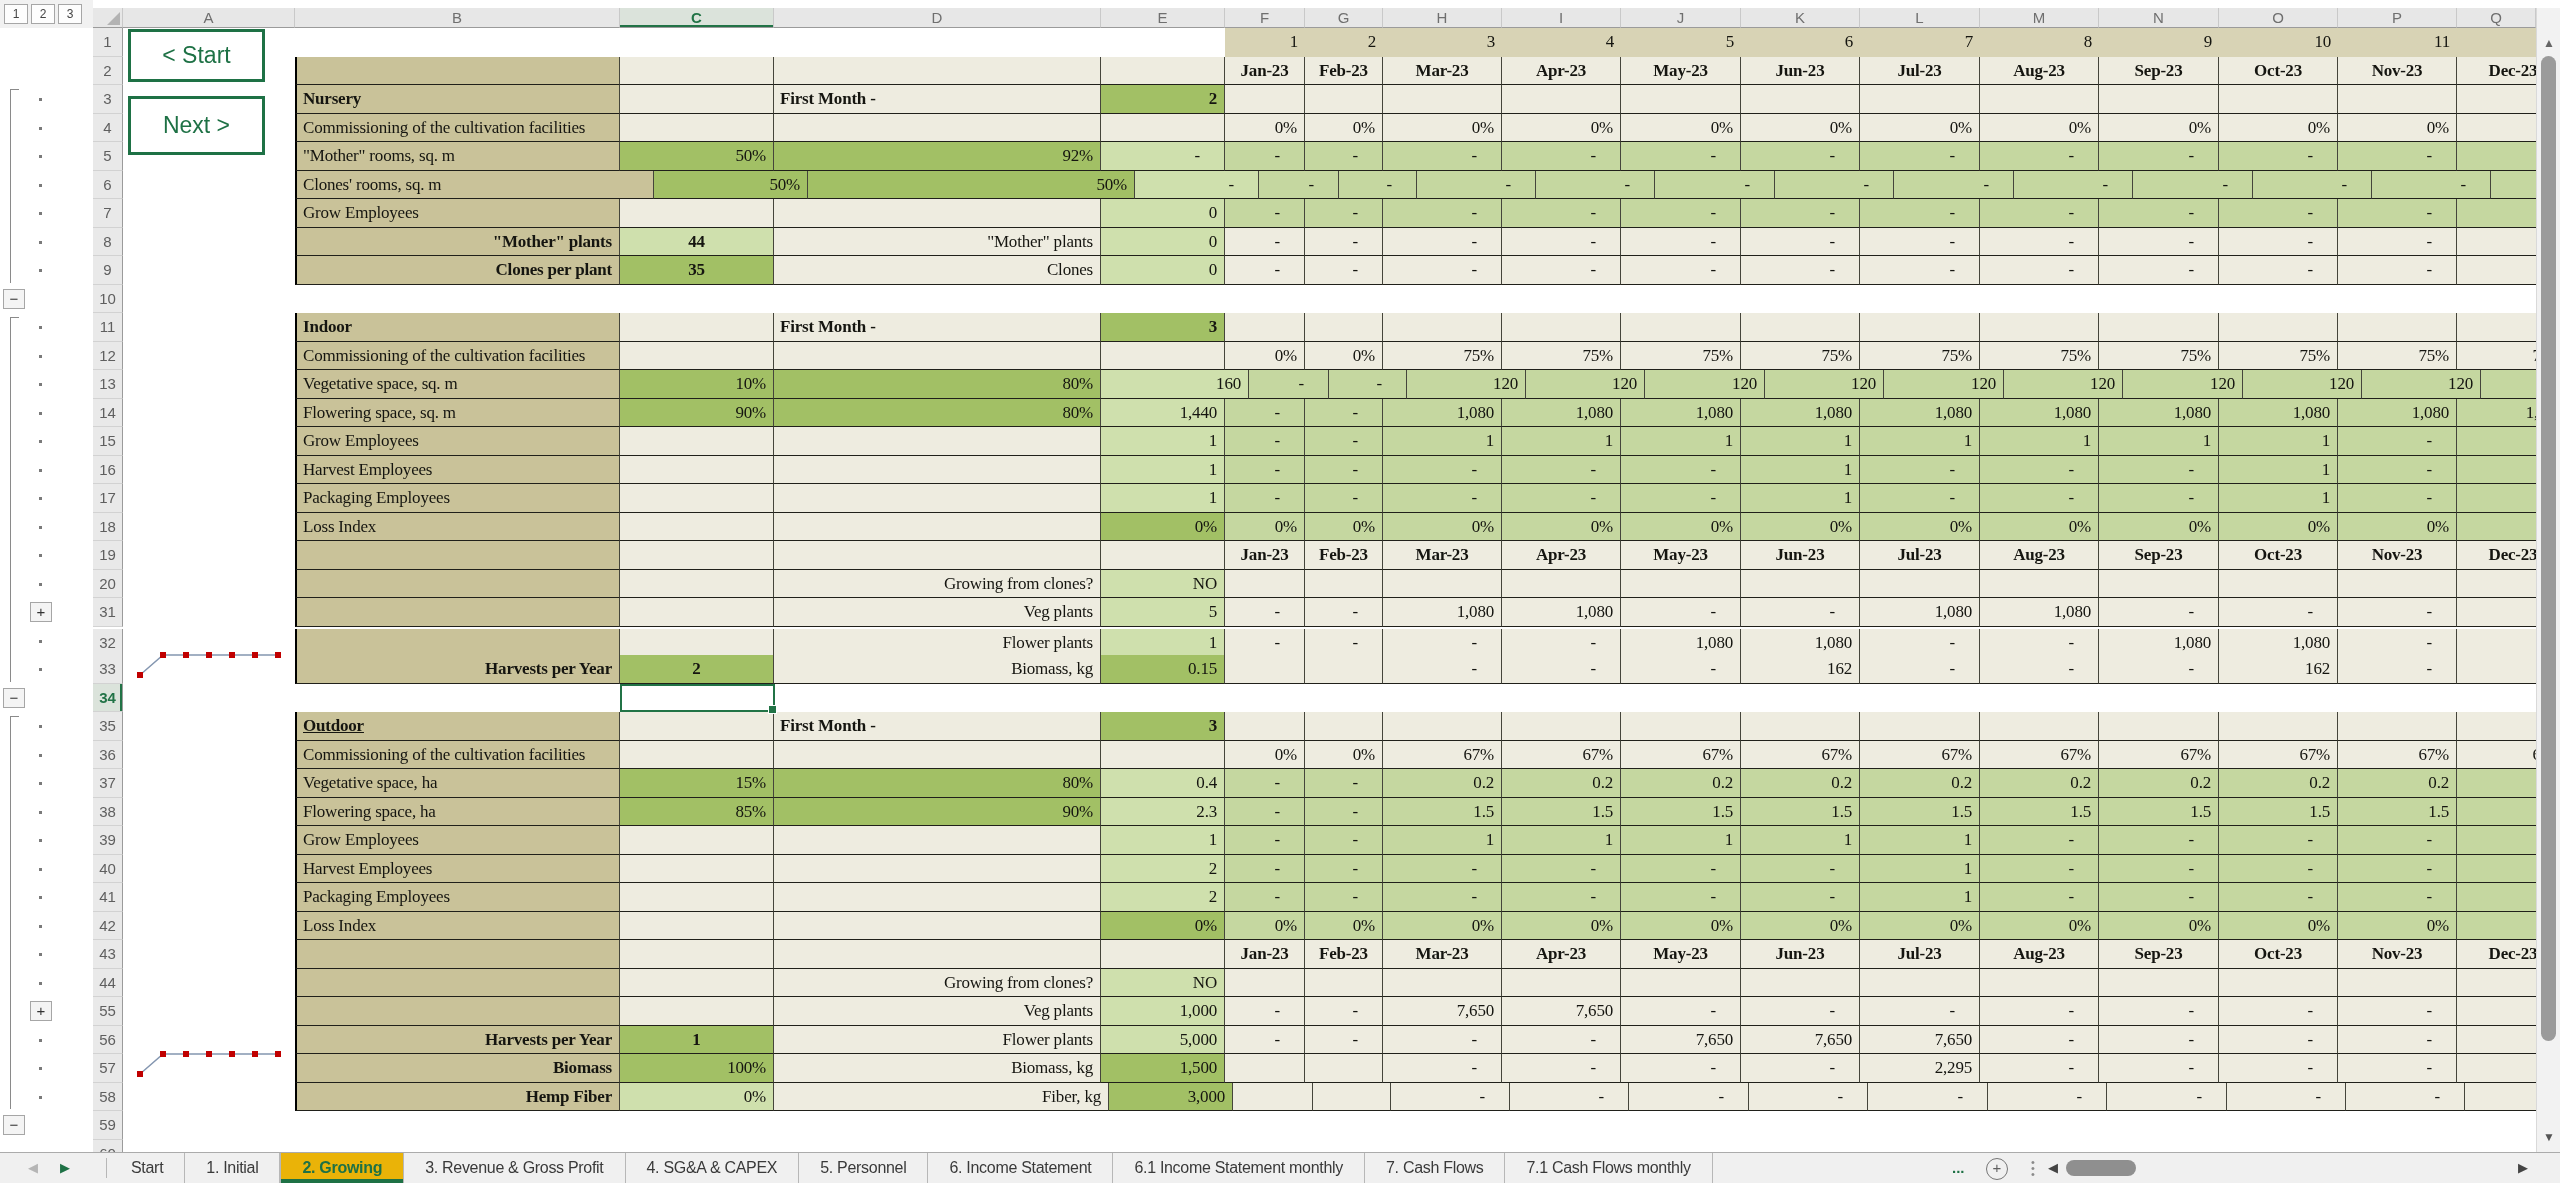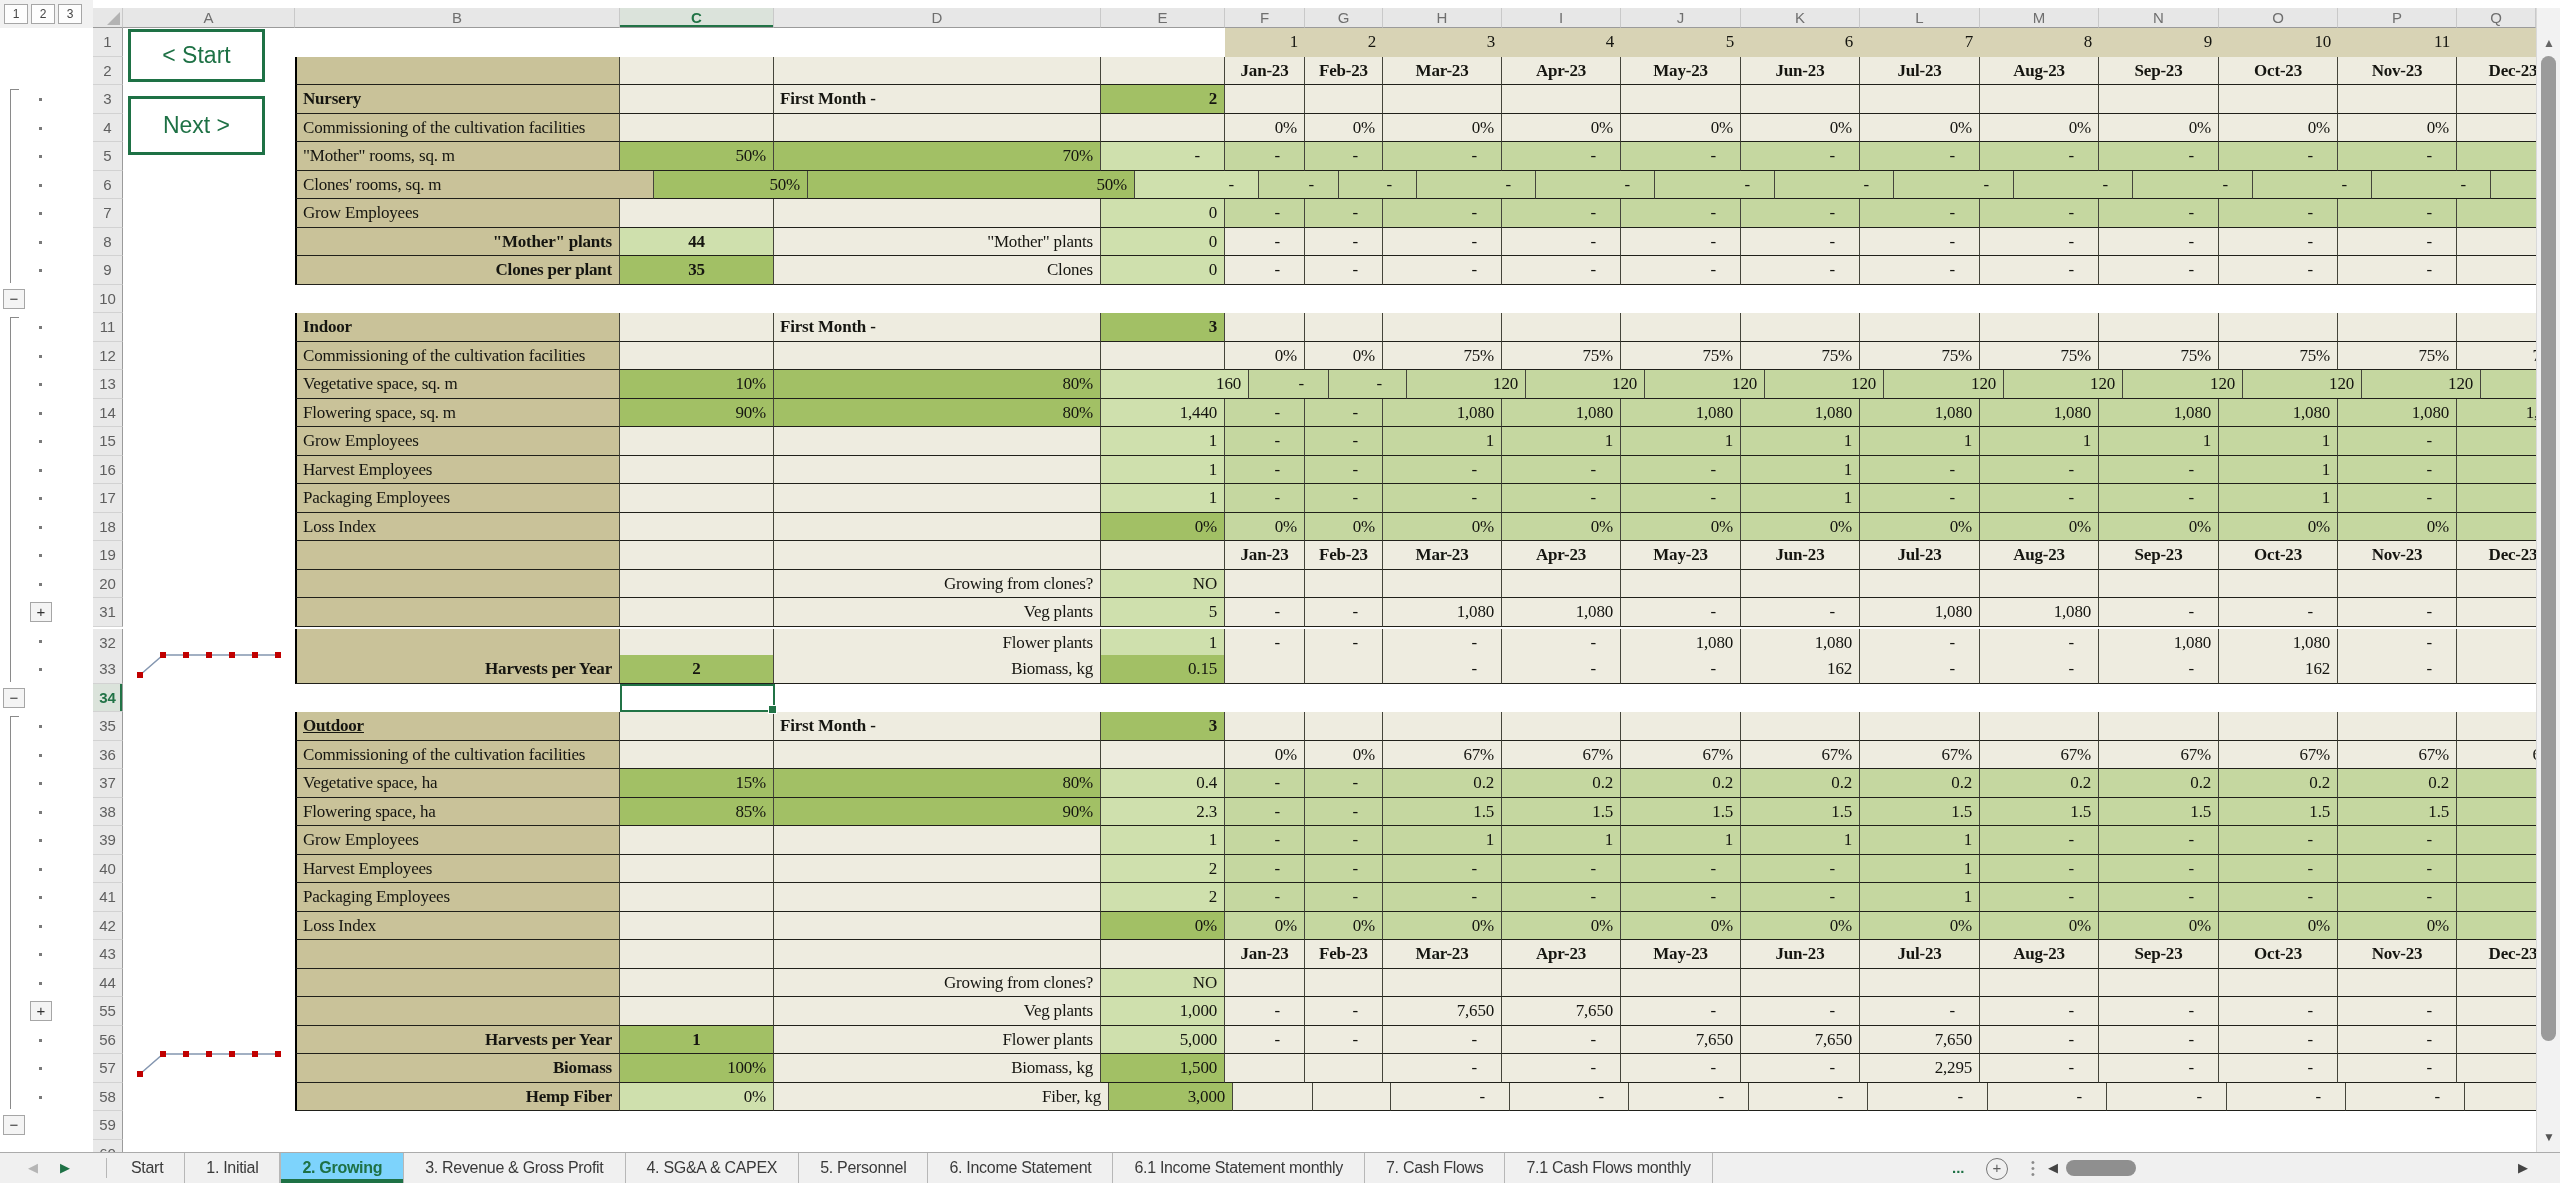--- a/index.html
+++ b/index.html
@@ -53,21 +53,21 @@
   .spark{position:absolute;z-index:3;}
   
   #vscroll{position:absolute;right:0;top:8px;width:24px;height:1144px;background:#f2f2f2;border-left:1px solid #d9d9d9;box-sizing:border-box;}
   #vscroll .thumb{position:absolute;left:4px;top:48px;width:15px;height:985px;background:#9b9b9b;border-radius:8px;}
   .arr{position:absolute;font-size:12px;color:#666;left:0;width:24px;text-align:center;}
   
   #tabbar{position:absolute;left:0;top:1152px;width:2560px;height:31px;background:#f0f0f0;border-top:1px solid #ababab;box-sizing:border-box;}
   #tabs{position:absolute;left:110px;top:0;height:30px;display:flex;}
   .tab{height:100%;padding:0 21px;font-size:16px;color:#3a3a3a;line-height:29px;border-right:1px solid #b7b7b7;
        letter-spacing:-0.3px;cursor:pointer;}
-  .tab.active{background:#7dd3fc;color:#1e7145;font-weight:bold;box-shadow:inset 0 -4px 0 #1e7145;border-left:1px solid #b7b7b7;}
+  .tab.active{background:#eab308;color:#1e7145;font-weight:bold;box-shadow:inset 0 -4px 0 #1e7145;border-left:1px solid #b7b7b7;}
   .tbicon{position:absolute;top:0;height:30px;line-height:29px;color:#555;font-size:15px;}
   #addsheet{width:20px;height:20px;border:1px solid #767676;border-radius:50%;color:#5f5f5f;
             text-align:center;line-height:18px;top:5px;font-size:15px;}
   #hthumb{position:absolute;top:7px;height:16px;background:#8f8f8f;border-radius:8px;}
 </style>
 </head>
 <body>
 
 <div id="sheet">
   <div id="gutter-top"></div>
@@ -187,21 +187,21 @@
             <span class="  al-r">0%</span>
           </div>
         </div>
       </div>
       <div class="r" style="top: 142px;">
         <div class="rh">5</div>
         <div class="ca"></div>
         <div class="tw bl2">
           <div class="c bg-k" style="width: 325px;">"Mother" rooms, sq. m</div>
           <div class="c bg-g al-r" style="width: 154px;">50%</div>
-          <div class="c bg-g al-r" style="width: 327px;">70%</div>
+          <div class="c bg-g al-r" style="width: 327px;">92%</div>
           <div class="c bg-lg al-d" style="width: 124px;">-</div>
           <div class="c bg-mg al-d" style="width: 80px;">-</div>
           <div class="c bg-mg al-d" style="width: 78px;">-</div>
           <div class="c bg-mg al-d" style="width: 119px;">-</div>
           <div class="c bg-mg al-d" style="width: 119px;">-</div>
           <div class="c bg-mg al-d" style="width: 120px;">-</div>
           <div class="c bg-mg al-d" style="width: 119px;">-</div>
           <div class="c bg-mg al-d" style="width: 120px;">-</div>
           <div class="c bg-mg al-d" style="width: 119px;">-</div>
           <div class="c bg-mg al-d" style="width: 120px;">-</div>

